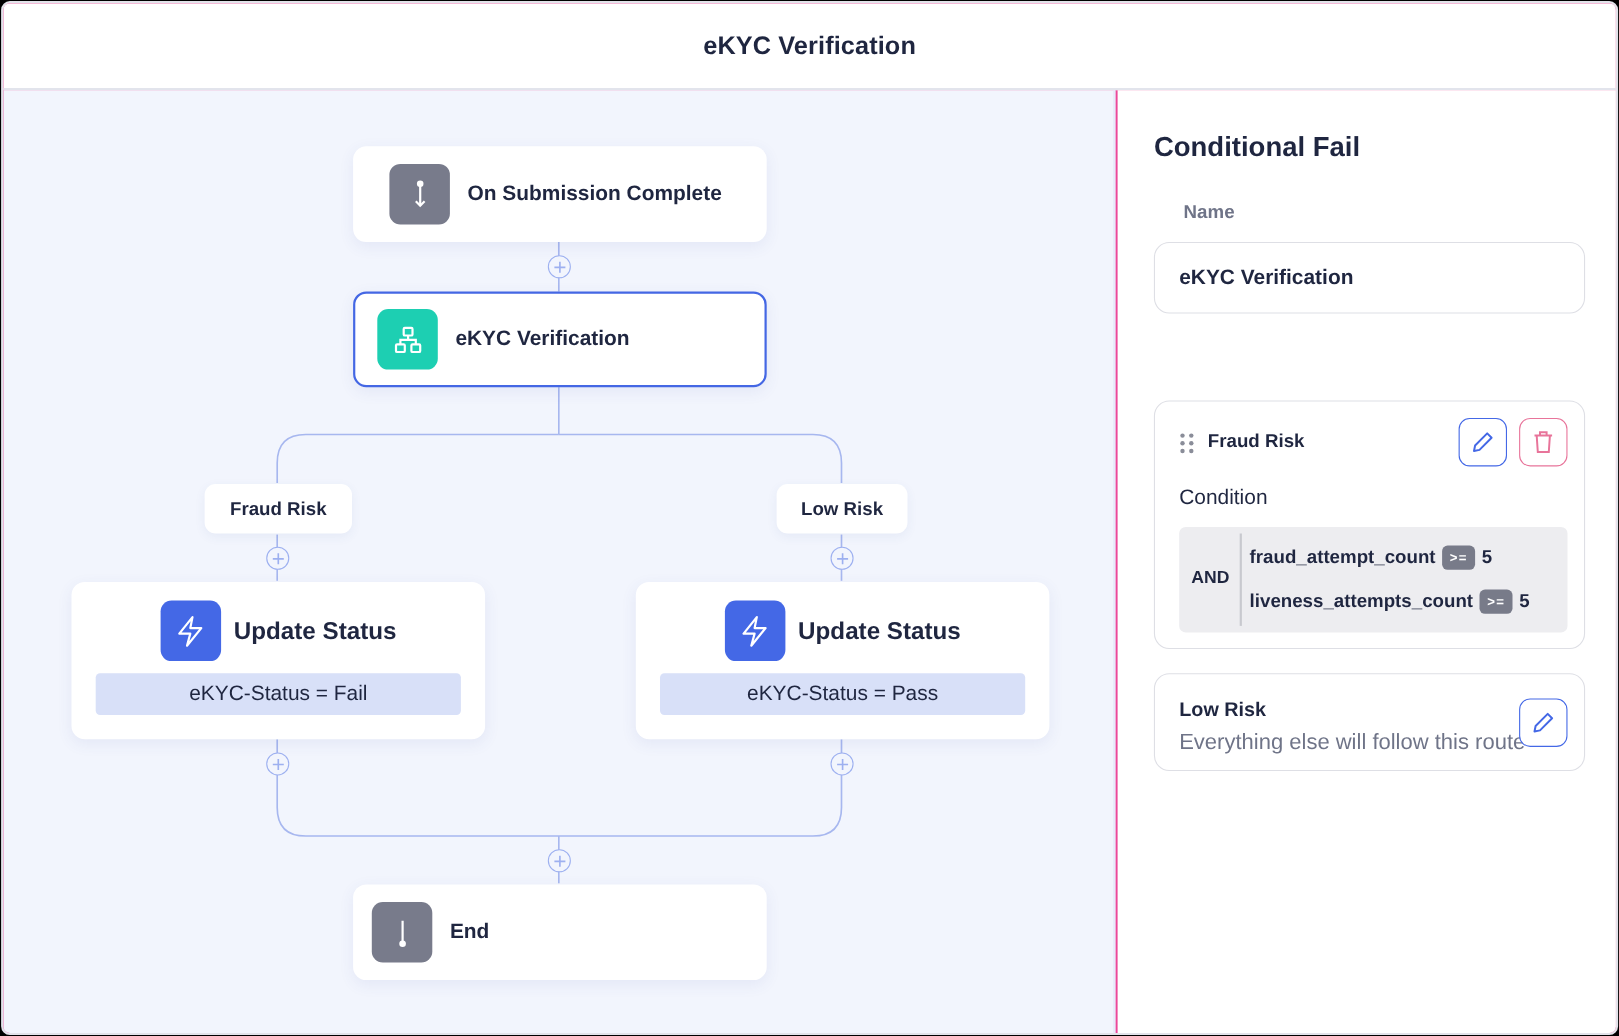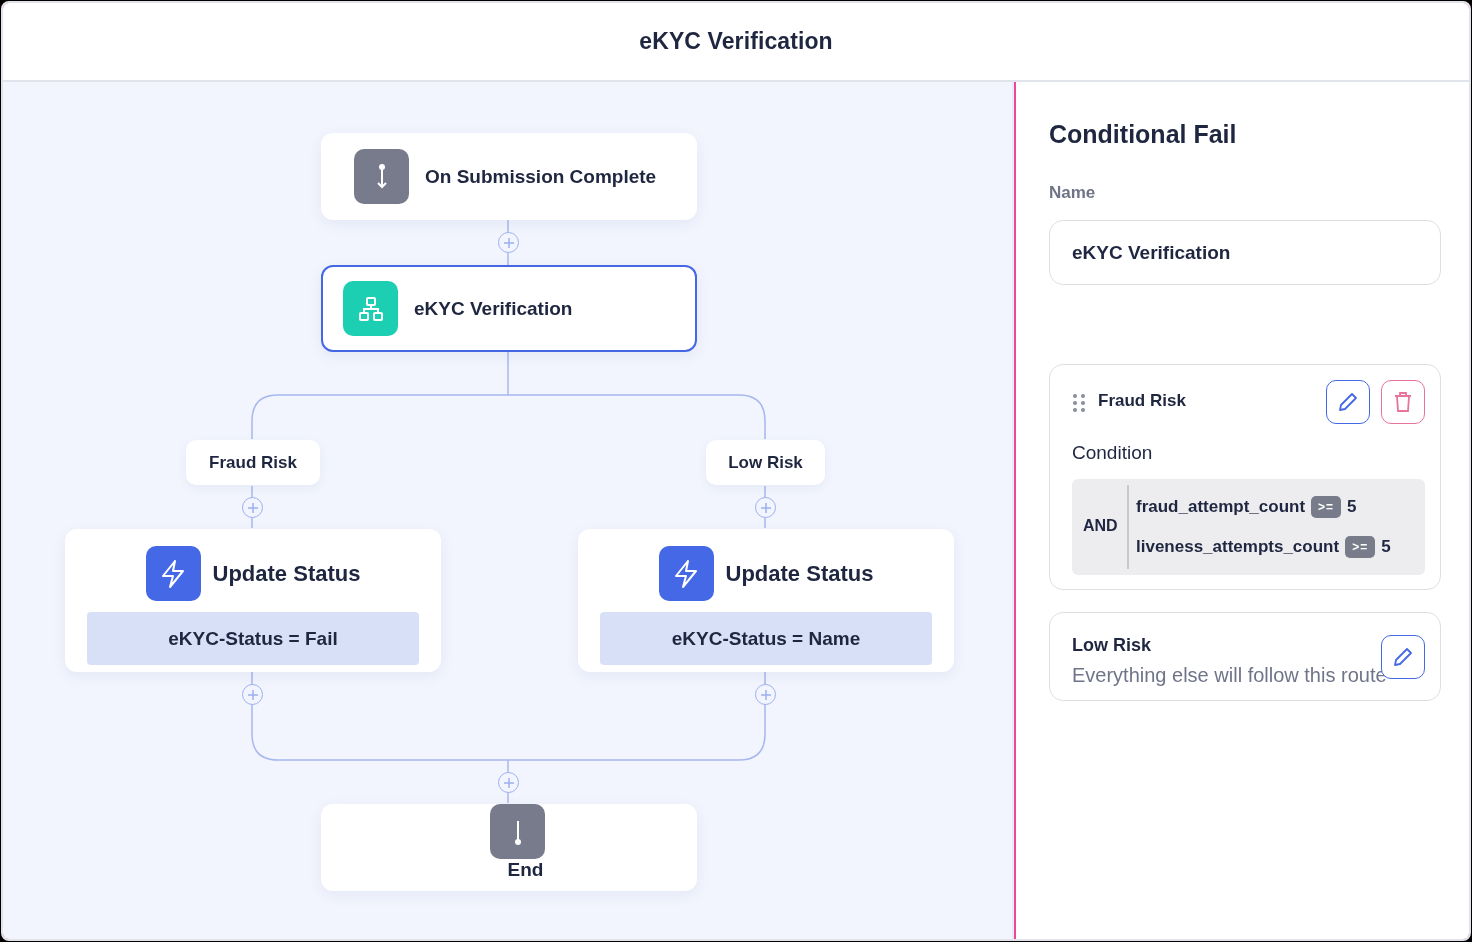--- a/index.html
+++ b/index.html
@@ -41,22 +41,22 @@
     box-shadow: 0 3px 10px rgba(60,80,160,0.07);
   }
   .action {
     position: absolute; background: #fff; border-radius: 12px; box-shadow: 0 4px 14px rgba(60,80,160,0.08);
     padding: 17px 22px;
   }
   .action .head { display: flex; align-items: center; justify-content: center; }
   .action .icon { width: 55px; height: 55px; border-radius: 10px; background: #4468e6; display: flex; align-items: center; justify-content: center; }
   .action .title { font-size: 22px; font-weight: 700; color: #1f2640; margin-left: 12px; }
   .action .expr {
-    margin-top: 11px; height: 53px; background: #d8e0f8; border-radius: 4px;
-    display: flex; align-items: center; justify-content: center; font-size: 19px; font-weight: 700; color: #1f2640;
+    margin-top: 11px; height: 38px; background: #d8e0f8; border-radius: 4px;
+    display: flex; align-items: center; justify-content: center; font-size: 19px; font-weight: 400; color: #1f2640;
   }
   .plus {
     position: absolute; width: 21px; height: 21px; border: 1.5px solid #9db0f0; border-radius: 50%;
     background: #f2f5fd; display: flex; align-items: center; justify-content: center;
   }
 
   
   .p-title { position: absolute; left: 33px; top: 38px; font-size: 25px; font-weight: 700; color: #1f2640; }
   .p-label { position: absolute; left: 33px; font-size: 17px; font-weight: 700; color: #6f7488; }
   .p-input {
@@ -159,53 +159,53 @@
 
     <div class="action" style="left:575px; top:447px; width:376px; height:143px;">
       <div class="head">
         <div class="icon">
           <svg width="28" height="30" viewBox="0 0 28 30" fill="none" stroke="#fff" stroke-width="2" stroke-linejoin="round">
               <path d="M16 2 L4 17 H14 L11 28 L24 12 H14 Z"></path>
             </svg>
         </div>
         <span class="title">Update Status</span>
       </div>
-      <div class="expr">eKYC-Status = Name</div>
+      <div class="expr">eKYC-Status = Pass</div>
     </div>
 
     <div class="plus" style="left:239px; top:602px;">
       <svg width="12" height="12">
           <path d="M6 1 V11 M1 6 H11" stroke="#9db0f0" stroke-width="1.5"></path>
         </svg>
     </div>
     <div class="plus" style="left:752px; top:602px;">
       <svg width="12" height="12">
           <path d="M6 1 V11 M1 6 H11" stroke="#9db0f0" stroke-width="1.5"></path>
         </svg>
     </div>
     <div class="plus" style="left:495px; top:690px;">
       <svg width="12" height="12">
           <path d="M6 1 V11 M1 6 H11" stroke="#9db0f0" stroke-width="1.5"></path>
         </svg>
     </div>
 
-    <div class="node" style="left:318px; top:722px; width:376px; height:87px; padding-left:17px;flex-direction:column;">
+    <div class="node" style="left:318px; top:722px; width:376px; height:87px; padding-left:17px;">
       <div class="icon" style="background:#787b8b;">
         <svg width="20" height="30" viewBox="0 0 20 30">
             <line x1="10" y1="4" x2="10" y2="23" stroke="#fff" stroke-width="2"></line>
             <circle cx="10" cy="25" r="3" fill="#fff"></circle>
           </svg>
       </div>
       <span class="label">End</span>
     </div>
   </div>
 
   <div class="panel">
     <div class="p-title">Conditional Fail</div>
-    <div class="p-label" style="top:101px;">Name</div>
+    <div class="p-label" style="top:101px;margin-left:27px;">Name</div>
     <div class="p-input">eKYC Verification</div>
     <div class="p-label" style="top:245px;margin-top:44px;">Conditions</div>
 
     <div class="cond-card" style="top:282px; height:226px;">
       <div style="position:absolute; left:22px; top:28px;">
         <svg width="14" height="20" viewBox="0 0 14 20" fill="#8a8d99">
             <circle cx="3" cy="3" r="2"></circle>
             <circle cx="11" cy="3" r="2"></circle>
             <circle cx="3" cy="10" r="2"></circle>
             <circle cx="11" cy="10" r="2"></circle>

